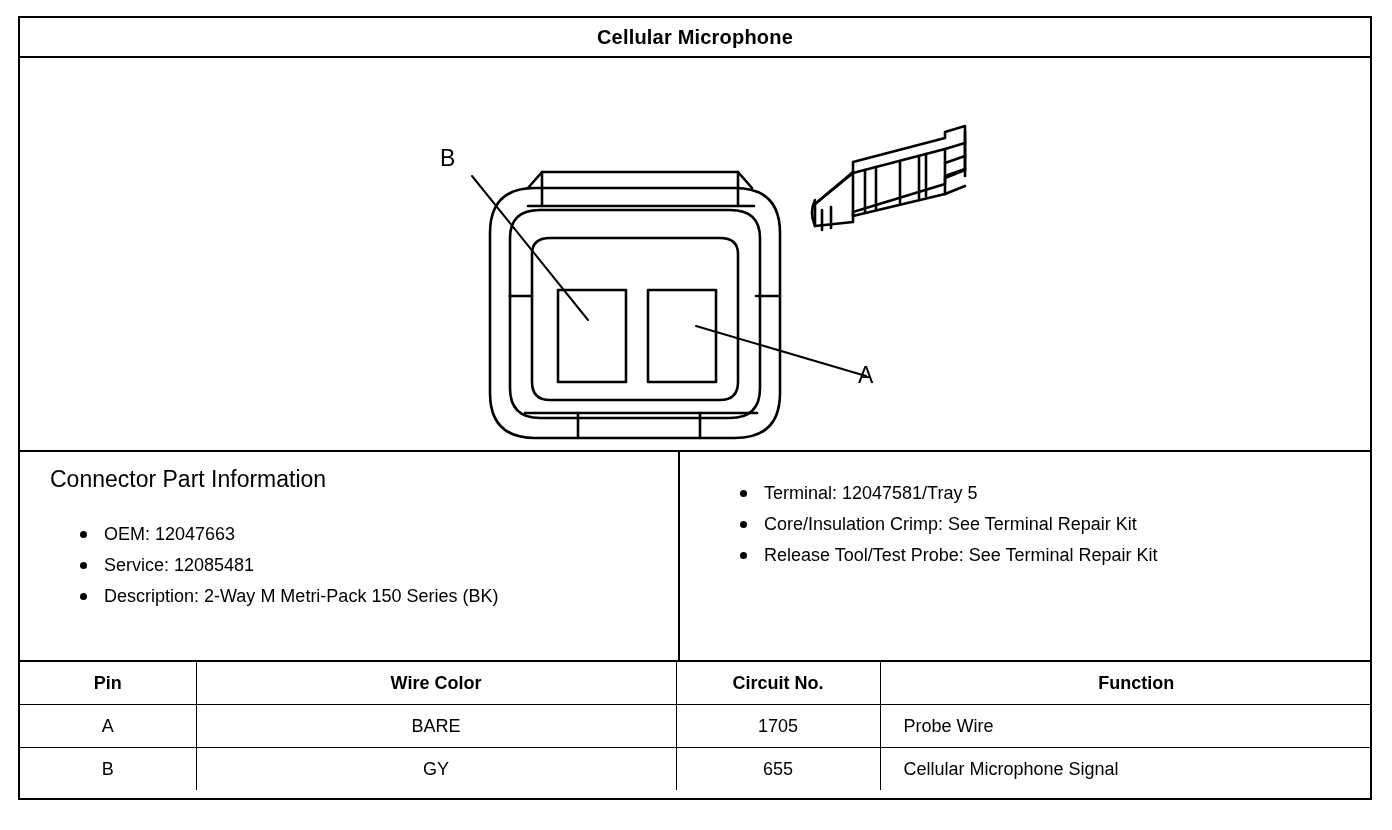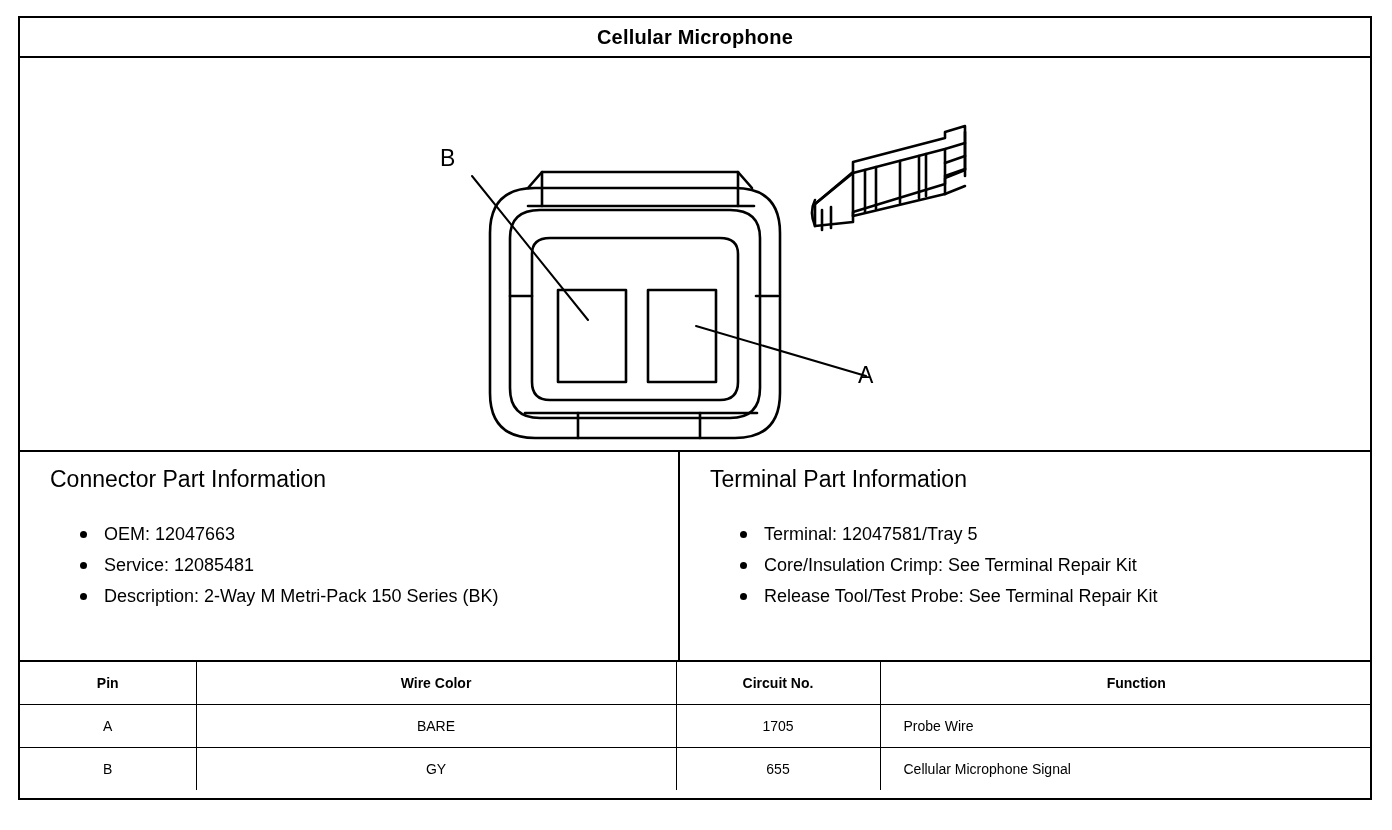--- a/index.html
+++ b/index.html
@@ -109,21 +109,21 @@
   .pin-table {
     border-collapse: collapse;
     width: 100%;
     table-layout: fixed;
     flex: 0 0 auto;
   }
   .pin-table th, .pin-table td {
     border: 1px solid #000;
     border-top: none;
     height: 40px;
-    font-size: 14px;
+    font-size: 18px;
     font-weight: normal;
     margin-left: 44px;
   }
   .pin-table th {
     font-weight: bold;
     text-align: center;
   }
   .pin-table tr.head th { border-top: none; }
   .pin-table col.c-pin { width: 176px; }
   .pin-table col.c-wire { width: 480px; }
@@ -198,21 +198,20 @@
   <div class="parts-row">
     <div class="parts-col left">
       <div class="parts-heading">Connector Part Information</div>
       <ul class="parts-list">
         <li>OEM: 12047663</li>
         <li>Service: 12085481</li>
         <li>Description: 2-Way M Metri-Pack 150 Series (BK)</li>
       </ul>
     </div>
     <div class="parts-col right">
-      <div class="parts-heading">Terminal Part Information</div>
       <ul class="parts-list">
         <li>Terminal: 12047581/Tray 5</li>
         <li>Core/Insulation Crimp: See Terminal Repair Kit</li>
         <li>Release Tool/Test Probe: See Terminal Repair Kit</li>
       </ul>
     </div>
   </div>
 
   <table class="pin-table">
     <colgroup>

